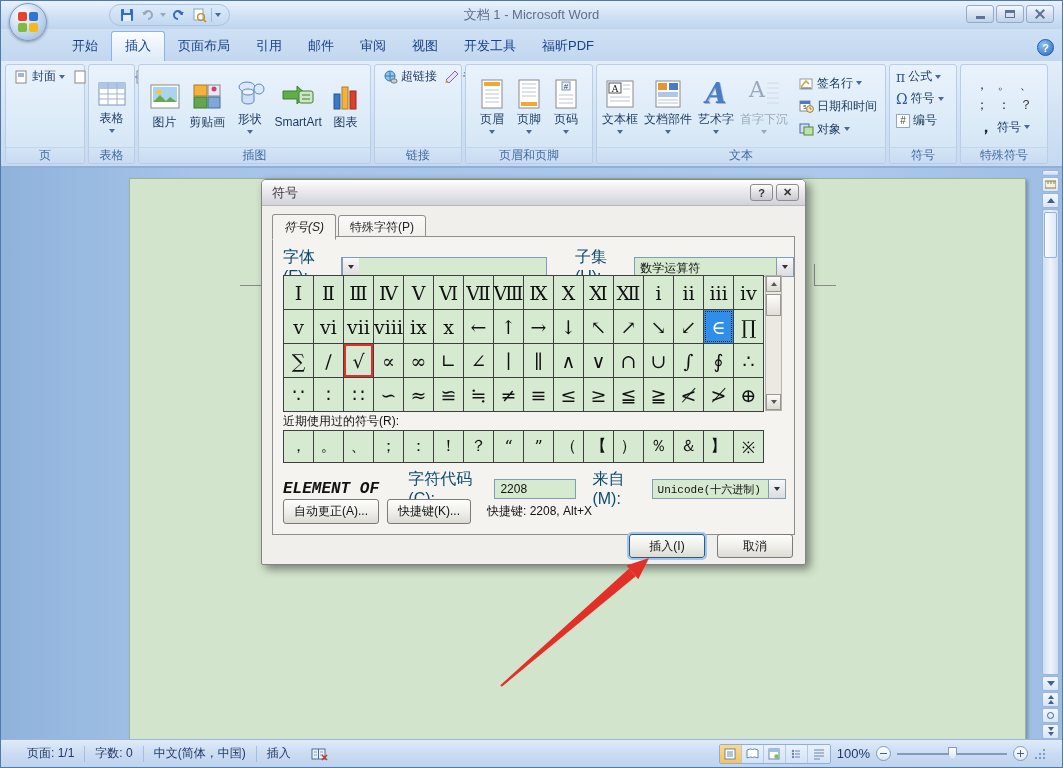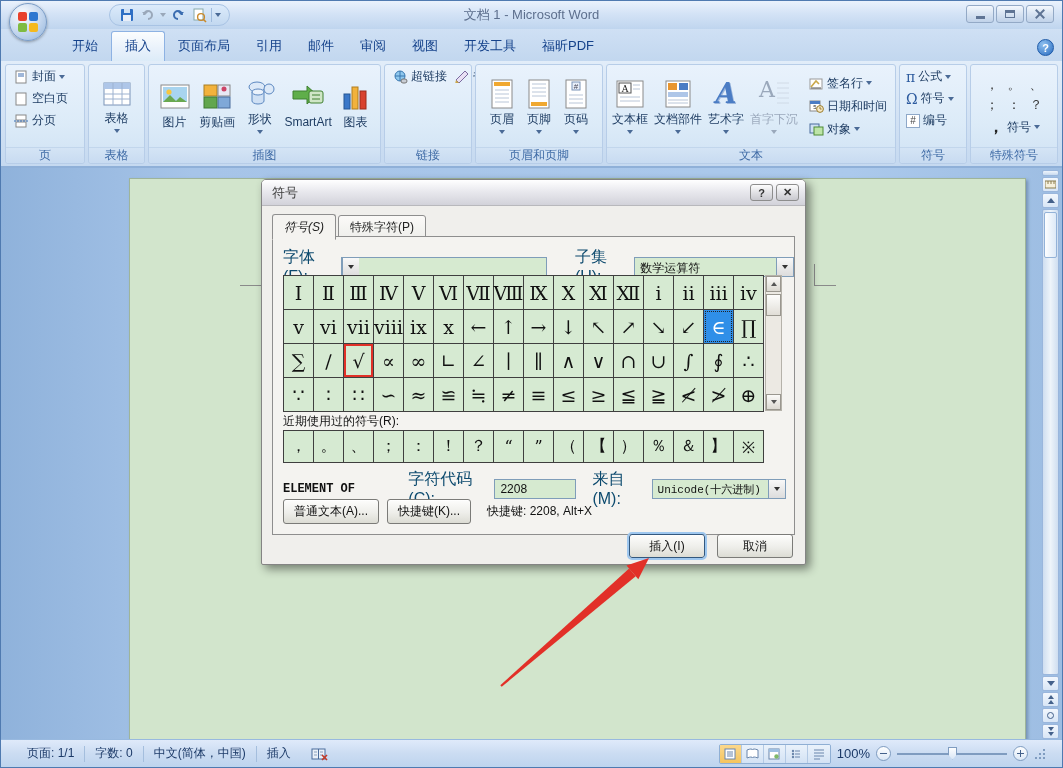--- a/index.html
+++ b/index.html
@@ -117,21 +117,21 @@
   .gscroll { position:absolute; left:492px; top:38px; width:17px; height:136px; background:#ece9e3; border:1px solid #b5b2aa;
     display:flex; flex-direction:column; }
   .gs-btn { height:16px; background:linear-gradient(#fbfaf8,#dcd9d2); border:1px solid #9a978f; display:flex; align-items:center; justify-content:center; }
   .gs-btn .tri-up { border-bottom-color:#555; border-left-width:3px; border-right-width:3px; border-bottom-width:4px; }
   .gs-btn .tri-dn { border-top-color:#555; border-left-width:3px; border-right-width:3px; border-top-width:4px; }
   .gs-track { flex:1; position:relative; }
   .gs-thumb { position:absolute; left:0; right:0; top:2px; height:22px; background:linear-gradient(#fdfdfc,#e1ded7); border:1px solid #9a978f; }
 
   .recent-label { position:absolute; left:10px; top:176px; font-size:12px; color:#111; }
   .info-row { position:absolute; left:10px; top:232px; width:503px; display:flex; align-items:center; }
-  .sym-name { font-family:"Liberation Mono", monospace; font-weight:bold; font-size:12px; color:#111; width:140px; }
+  .sym-name { font-family:"Liberation Mono", monospace; font-weight:bold; font-size:16px; color:#111; width:140px;font-style:italic; }
   .code-input { width:82px; height:20px; border:1px solid #7f9db9; background:#d6ead0; padding:2px 5px; font-size:12px; color:#111; }
   .btn-row { position:absolute; left:10px; top:262px; display:flex; align-items:center; gap:8px; }
   .xpbtn { border:1px solid #7b7b78; border-radius:3px; background:linear-gradient(#fdfdfc,#eeeeea 55%,#dcdcd4);
     padding:3px 10px; font-size:12px; color:#111; box-shadow:0 1px 0 rgba(255,255,255,.7) inset; }
   .shortcut-text { font-size:12px; color:#111; margin-left:8px; }
   .dlg-buttons { position:absolute; right:12px; top:354px; display:flex; gap:12px; }
   .dlg-buttons .xpbtn { width:76px; height:24px; padding:3px 0; text-align:center; }
   .xpbtn.default { outline:2px solid #9ec7ef; outline-offset:0; border-color:#33587e; }
 
   
@@ -228,21 +228,21 @@
     <div class="tab">审阅</div>
     <div class="tab">视图</div>
     <div class="tab">开发工具</div>
     <div class="tab">福昕PDF</div>
   </div>
 
   <div class="ribbon">
     <div class="ribbon-help" style="position:absolute; right:8px; top:-22px;">?</div>
 
     <div class="rgroup" style="width:80px">
-      <div class="rg-body" style="flex-direction:column; align-items:flex-start; gap:3px; padding-left:5px">
+      <div class="rg-body" style="flex-direction:row; align-items:flex-start; gap:3px; padding-left:5px">
         <div class="smallbtn">
           <span class="icon16">
               <svg width="12" height="14">
                 <rect x="1" y="1" width="10" height="12" fill="#fff" stroke="#888"></rect>
                 <rect x="3" y="3" width="6" height="4" fill="#9fb6d8"></rect>
               </svg>
             </span>
           <span>封面</span>
             <span class="caret"></span>
         </div>
@@ -261,21 +261,21 @@
                 <rect x="2" y="8" width="10" height="5" fill="#fff" stroke="#888"></rect>
                 <line x1="0" y1="7" x2="14" y2="7" stroke="#3a6cb0" stroke-dasharray="2 1"></line>
               </svg>
             </span>
           <span>分页</span>
         </div>
       </div>
       <div class="rg-label">页</div>
     </div>
 
-    <div class="rgroup" style="width:57px">
+    <div class="rgroup" style="width:47px">
       <div class="rg-body" style="justify-content:center">
         <div class="bigbtn">
           <svg width="30" height="28" viewBox="0 0 30 28">
               <rect x="2" y="3" width="26" height="22" fill="#fff" stroke="#7b93b8"></rect>
               <rect x="2" y="3" width="26" height="6" fill="#aec6e8"></rect>
               <line x1="2" y1="14" x2="28" y2="14" stroke="#9db2d0"></line>
               <line x1="2" y1="19" x2="28" y2="19" stroke="#9db2d0"></line>
               <line x1="11" y1="3" x2="11" y2="25" stroke="#9db2d0"></line>
               <line x1="20" y1="3" x2="20" y2="25" stroke="#9db2d0"></line>
             </svg>
@@ -740,21 +740,21 @@
         <span class="flabel" style="margin-left:16px">来自(M):</span>
         <div class="combo" style="width:150px">
           <span class="cv" style="font-family:'Liberation Mono',monospace;font-size:11px">Unicode(十六进制)</span>
           <span class="cbtn">
               <span class="caret"></span>
             </span>
         </div>
       </div>
 
       <div class="btn-row">
-        <button class="xpbtn">普通文本(A)...</button>
+        <button class="xpbtn">自动更正(A)...</button>
         <button class="xpbtn">快捷键(K)...</button>
         <span class="shortcut-text">快捷键: 2208, Alt+X</span>
       </div>
     </div>
 
     <div class="dlg-buttons">
       <button class="xpbtn default">插入(I)</button>
       <button class="xpbtn">取消</button>
     </div>
   </div>

